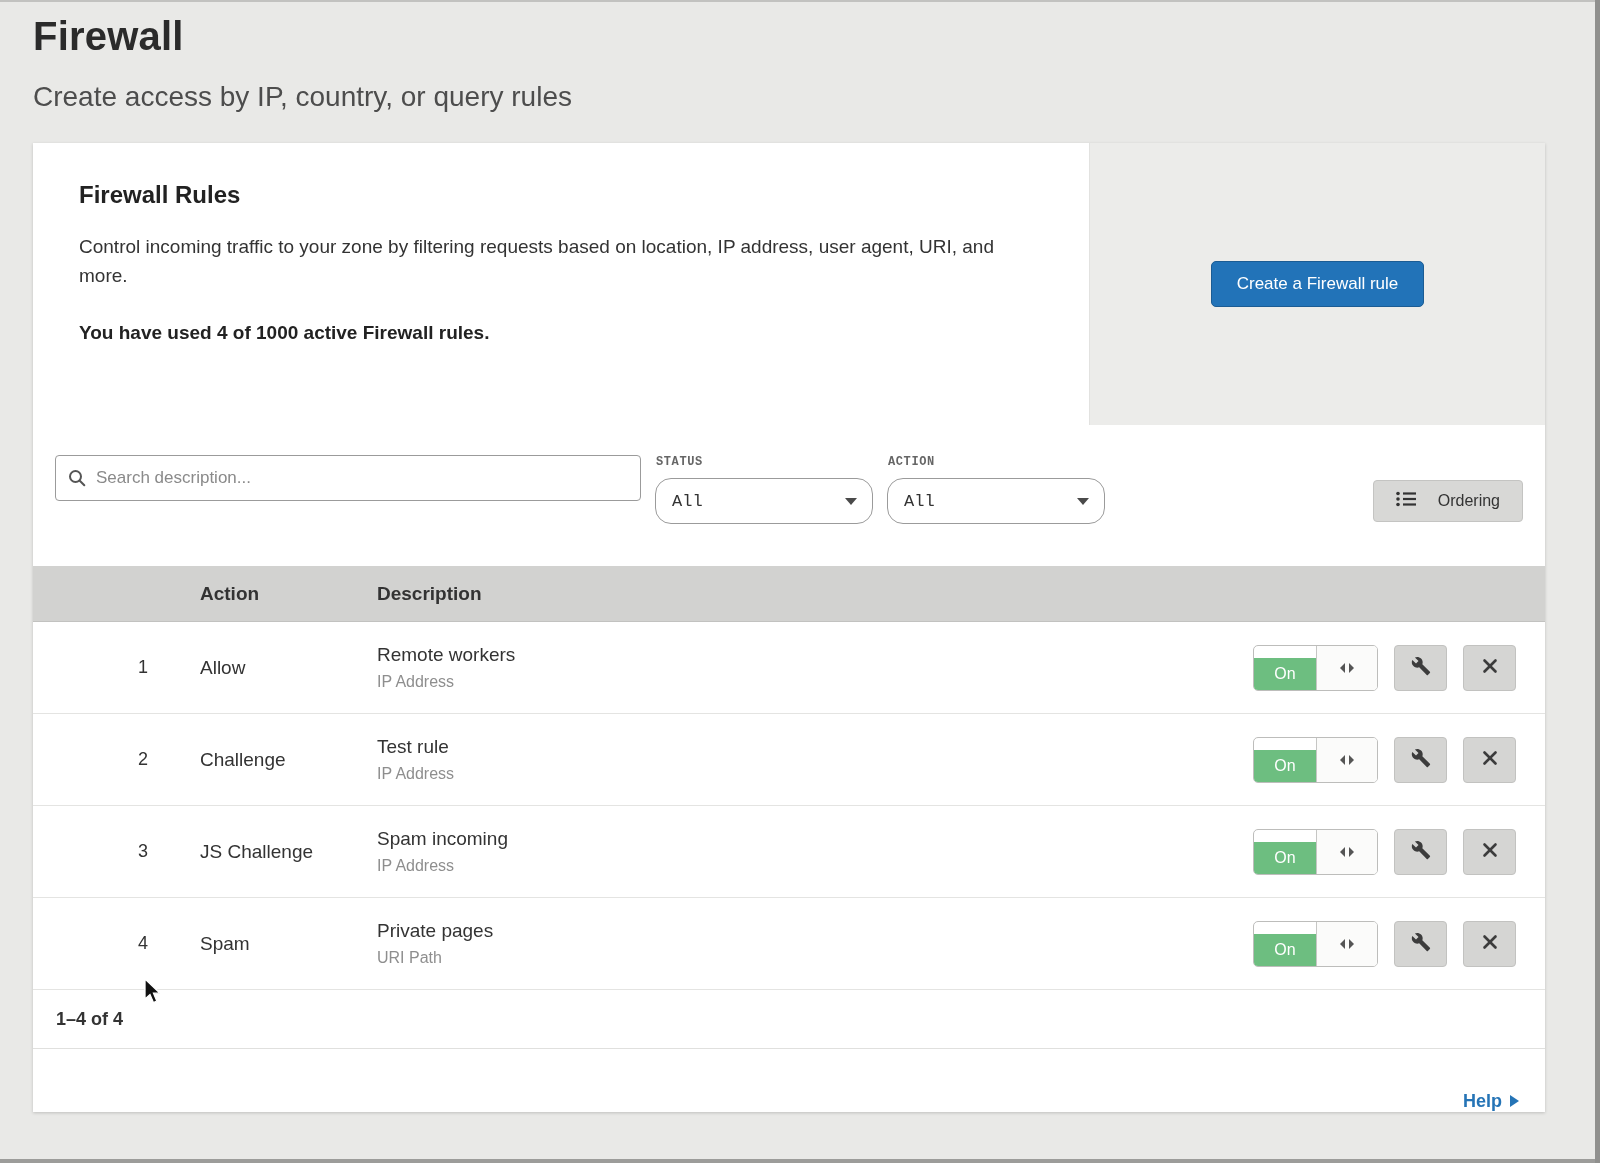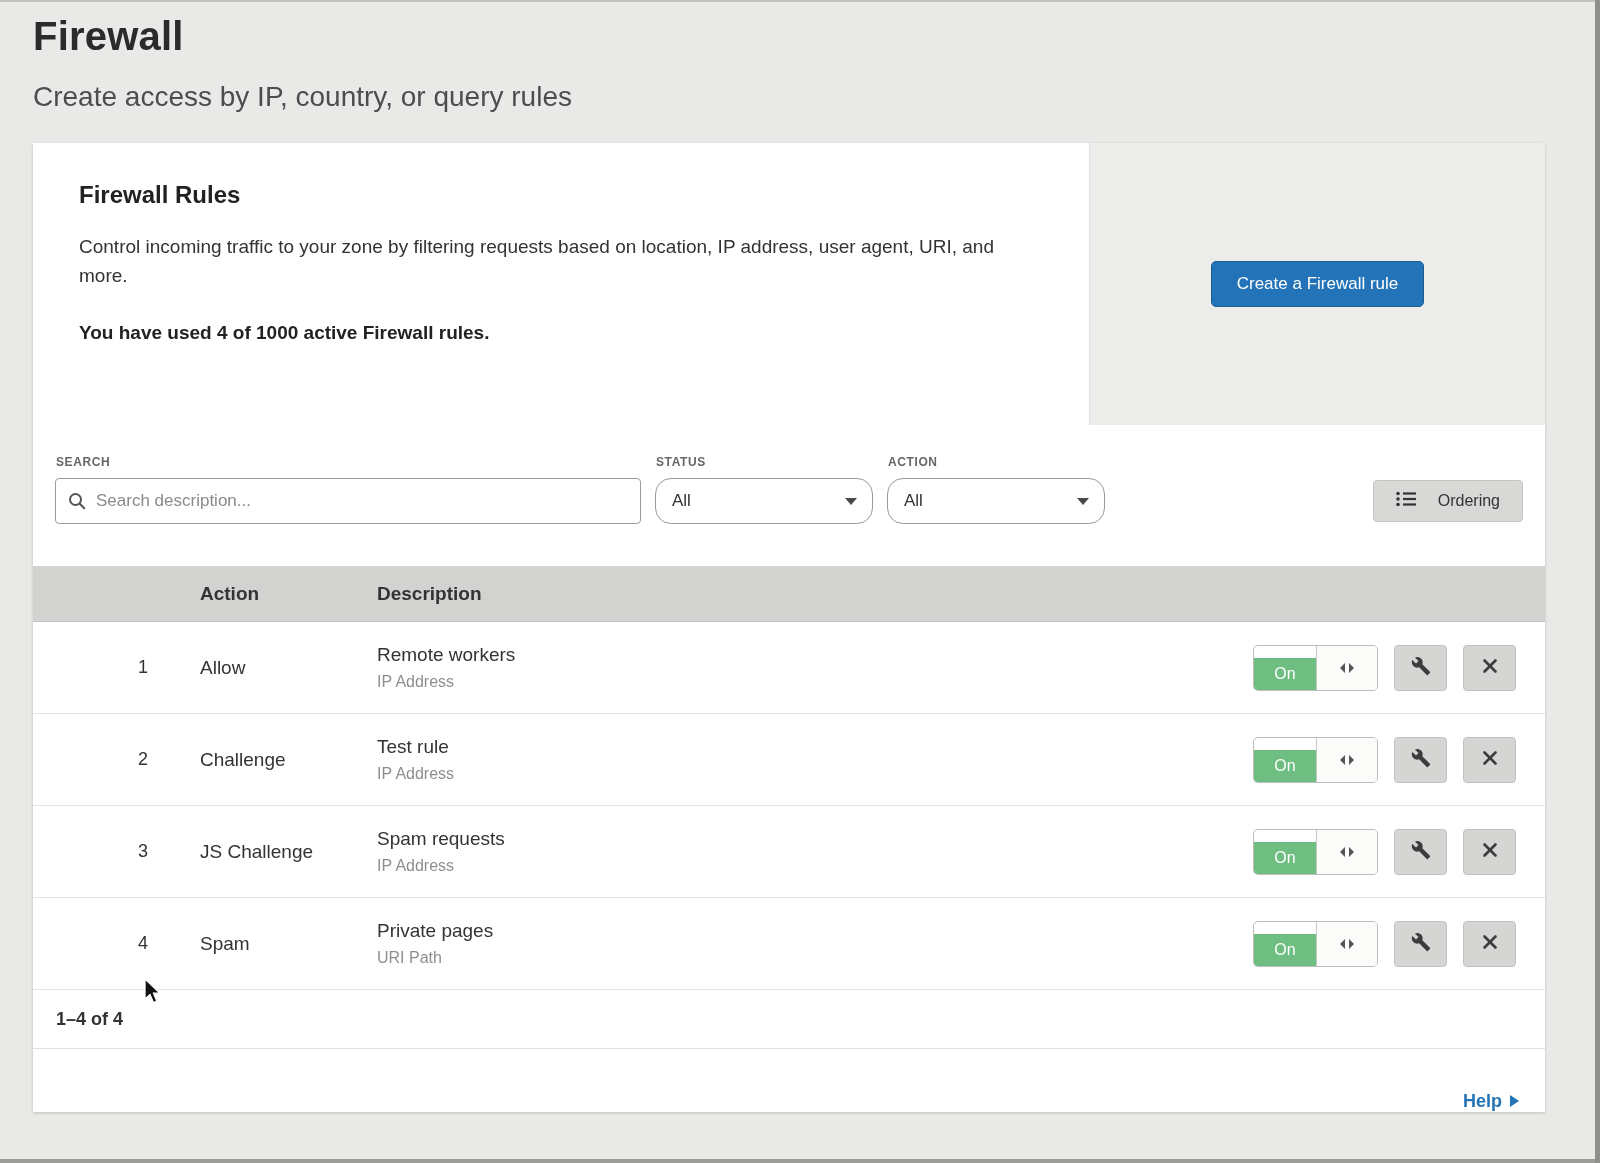--- a/index.html
+++ b/index.html
@@ -53,21 +53,21 @@
   }
   .search-group { width:586px; margin-right:14px; }
   .search-wrap { position:relative; }
   .search-input {
     width:100%; height:46px; border:1px solid #9b9b9b; border-radius:4px;
     padding:0 14px 0 40px; font-size:17px; color:#333;
     font-family:"Liberation Sans", sans-serif; background:#fff;
   }
   .search-input::placeholder { color:#8a8a8a; }
   .search-icon { position:absolute; left:13px; top:14px; }
-  .select-group { width:218px; margin-right:14px; }
+  .select-group { width:218px; margin-right:14px;font-family:Liberation Mono, monospace; }
   .select-box {
     height:46px; border:1px solid #9b9b9b; border-radius:16px; background:#fff;
     display:flex; align-items:center; justify-content:space-between;
     padding:0 14px 0 16px; font-size:17px; color:#333; cursor:pointer;
   }
   .ordering-btn {
     margin-left:auto; align-self:flex-end; margin-bottom:2px;
     height:42px; padding:0 22px; background:#d8d8d6;
     border:1px solid #c4c4c2; border-radius:4px;
     display:flex; align-items:center; gap:22px;
@@ -139,21 +139,20 @@
       <div class="card-top-desc">Control incoming traffic to your zone by filtering requests based on location, IP address, user agent, URI, and more.</div>
       <div class="card-top-usage">You have used 4 of 1000 active Firewall rules.</div>
     </div>
     <div class="card-top-right">
       <button class="create-btn">Create a Firewall rule</button>
     </div>
   </div>
 
   <div class="filters">
     <div class="filter-group search-group">
-      <label class="filter-label">SEARCH</label>
       <div class="search-wrap">
         <span class="search-icon">
           <svg width="18" height="18" viewBox="0 0 18 18">
               <circle cx="7.5" cy="7.5" r="5.5" fill="none" stroke="#555" stroke-width="2"></circle>
               <line x1="11.8" y1="11.8" x2="16.3" y2="16.3" stroke="#555" stroke-width="2" stroke-linecap="round"></line>
             </svg>
         </span>
         <input class="search-input" type="text" placeholder="Search description..." style="">
       </div>
     </div>
@@ -263,21 +262,21 @@
               <line x1="13.5" y1="2.5" x2="2.5" y2="13.5" stroke="#3c3c3c" stroke-width="2.6" stroke-linecap="round"></line>
             </svg></span>
       </button>
     </div>
   </div>
 
   <div class="rule-row">
     <div class="col-num">3</div>
     <div class="col-action">JS Challenge</div>
     <div class="col-desc">
-      <div class="desc-title">Spam requests</div>
+      <div class="desc-title">Spam incoming</div>
       <div class="desc-sub">IP Address</div>
     </div>
     <div class="col-controls">
       <div class="toggle">
         <span class="toggle-on">On</span>
         <span class="toggle-handle">
           <svg width="16" height="12" viewBox="0 0 16 12">
               <polygon points="6,1 1,6 6,11" fill="#555"></polygon>
               <polygon points="10,1 15,6 10,11" fill="#555"></polygon>
             </svg>

